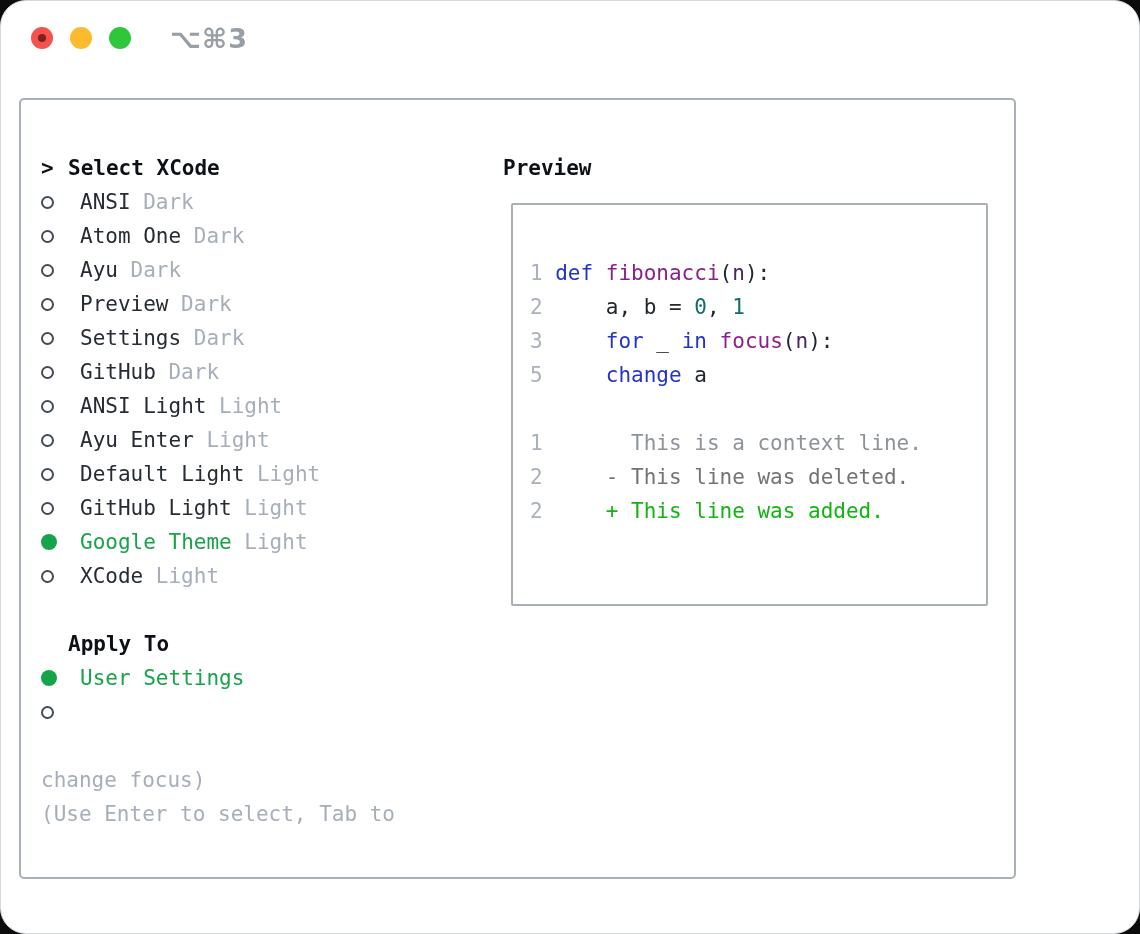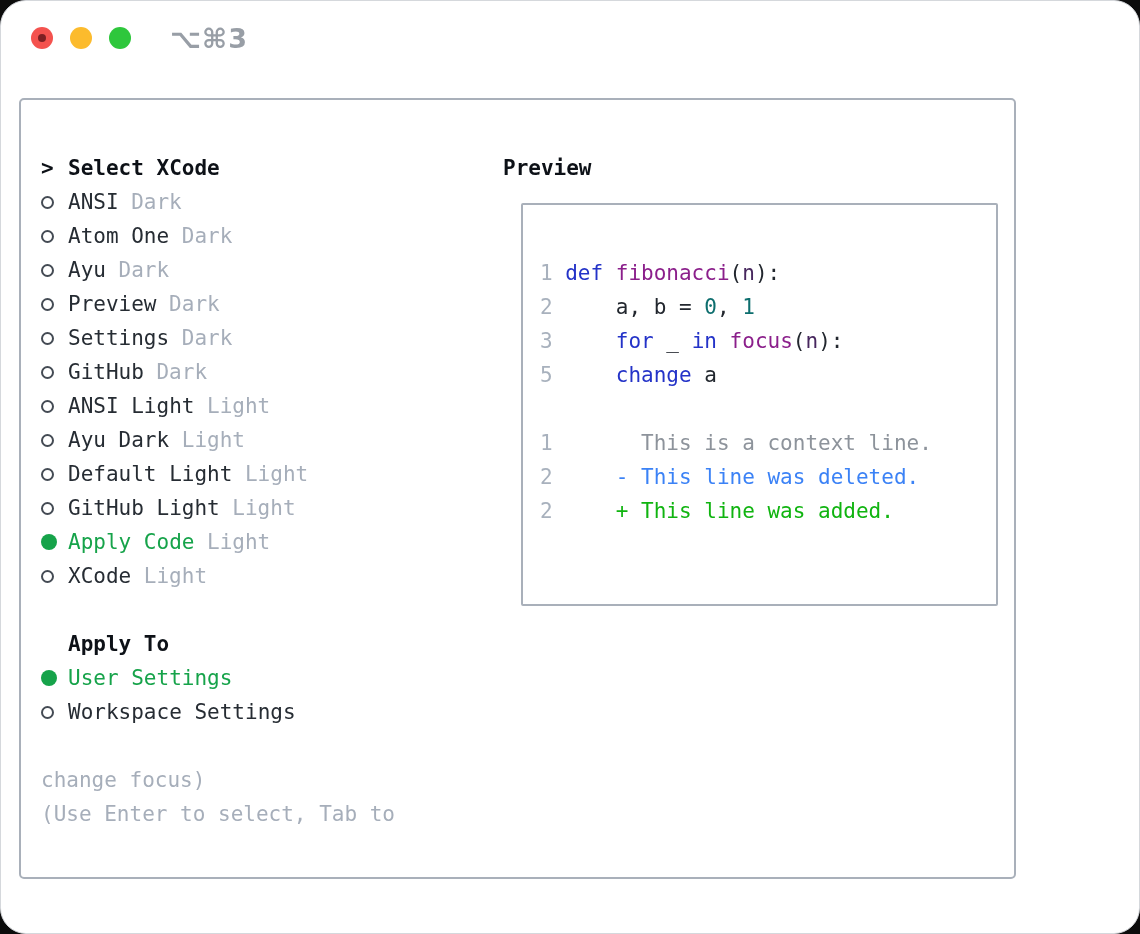--- a/index.html
+++ b/index.html
@@ -21,38 +21,38 @@
     position:absolute; left:18px; top:97px; width:997px; height:781px;
     border:2px solid #a9b0ba; border-radius:5px; background:#fff;
   }
   .left-col { position:absolute; left:20px; top:51px; font-size:21px; line-height:34px; }
   .row { display:flex; align-items:center; height:34px; white-space:pre; }
   .bullet-col { display:inline-flex; width:27px; align-items:center; flex:0 0 27px; }
   .radio { width:13px; height:13px; border-radius:50%; border:2.5px solid #444b54; }
   .radio.selected { width:16px; height:16px; border:none; background:#16a34a; }
   .prefix { font-weight:700; color:#0d1117; }
   .hdr { font-weight:700; color:#0d1117; }
-  .name { color:#262c33; }
+  .name { color:#262c33;margin-left:12px; }
   .row.selected .name { color:#16a34a; }
   .variant { color:#a6aeba; margin-left:12.6px; }
   .spacer { height:34px; }
   .help { color:#a6aeba; white-space:pre; }
   
   .preview-header { position:absolute; left:482px; top:51px; height:34px; line-height:34px; font-size:21px; font-weight:700; color:#0d1117; }
-  .preview-box { position:absolute; left:500px; top:103px; width:477px; height:403px; border:2px solid #a9b0ba; border-radius:2px; background:#fff; }
+  .preview-box { position:absolute; left:490px; top:103px; width:477px; height:403px; border:2px solid #a9b0ba; border-radius:2px; background:#fff; }
   .code { padding:51px 0 0 17px; font-size:21px; line-height:34px; }
   .cl { height:34px; white-space:pre; }
   .ln { display:inline-block; width:25.2px; color:#a8b1bd; }
   .c-keyword { color:#2433c8; }
   .c-function { color:#8b1f8b; }
   .c-param { color:#47275e; }
   .c-number { color:#0d6e6e; }
   .c-plain { color:#22272e; }
   .c-context { color:#8d939b;margin-top:47px; }
-  .c-deleted { color:#3b82f6; }
+  .c-deleted { color:#737373; }
   .c-added { color:#10b410; }
 </style>
 </head>
 <body>
 
 <div class="window">
 
   <div class="titlebar">
     <span class="light light-close"></span>
     <span class="light light-min"></span>
@@ -69,37 +69,37 @@
       </div>
 
       <div>
           <div class="row"><span class="bullet-col"><span class="radio"></span></span><span class="name">ANSI</span><span class="variant">Dark</span></div>
           <div class="row"><span class="bullet-col"><span class="radio"></span></span><span class="name">Atom One</span><span class="variant">Dark</span></div>
           <div class="row"><span class="bullet-col"><span class="radio"></span></span><span class="name">Ayu</span><span class="variant">Dark</span></div>
           <div class="row"><span class="bullet-col"><span class="radio"></span></span><span class="name">Preview</span><span class="variant">Dark</span></div>
           <div class="row"><span class="bullet-col"><span class="radio"></span></span><span class="name">Settings</span><span class="variant">Dark</span></div>
           <div class="row"><span class="bullet-col"><span class="radio"></span></span><span class="name">GitHub</span><span class="variant">Dark</span></div>
           <div class="row"><span class="bullet-col"><span class="radio"></span></span><span class="name">ANSI Light</span><span class="variant">Light</span></div>
-          <div class="row"><span class="bullet-col"><span class="radio"></span></span><span class="name">Ayu Dark</span><span class="variant">Light</span></div>
+          <div class="row"><span class="bullet-col"><span class="radio"></span></span><span class="name">Ayu Enter</span><span class="variant">Light</span></div>
           <div class="row"><span class="bullet-col"><span class="radio"></span></span><span class="name">Default Light</span><span class="variant">Light</span></div>
           <div class="row"><span class="bullet-col"><span class="radio"></span></span><span class="name">GitHub Light</span><span class="variant">Light</span></div>
-          <div class="row selected"><span class="bullet-col"><span class="radio selected"></span></span><span class="name">Apply Code</span><span class="variant">Light</span></div>
+          <div class="row selected"><span class="bullet-col"><span class="radio selected"></span></span><span class="name">Google Theme</span><span class="variant">Light</span></div>
           <div class="row"><span class="bullet-col"><span class="radio"></span></span><span class="name">XCode</span><span class="variant">Light</span></div>
         </div>
 
       <div class="spacer"></div>
 
       <div class="row">
         <span class="bullet-col"></span>
         <span class="hdr">Apply To</span>
       </div>
 
       <div>
           <div class="row selected"><span class="bullet-col"><span class="radio selected"></span></span><span class="name">User Settings</span></div>
-          <div class="row"><span class="bullet-col"><span class="radio"></span></span><span class="name">Workspace Settings</span></div>
+          <div class="row"><span class="bullet-col"><span class="radio"></span></span></div>
         </div>
 
       <div class="spacer"></div>
 
       <div class="help">change focus)</div>
       <div class="help">(Use Enter to select, Tab to</div>
     </div>
 
     <div class="preview-header">Preview</div>
 

